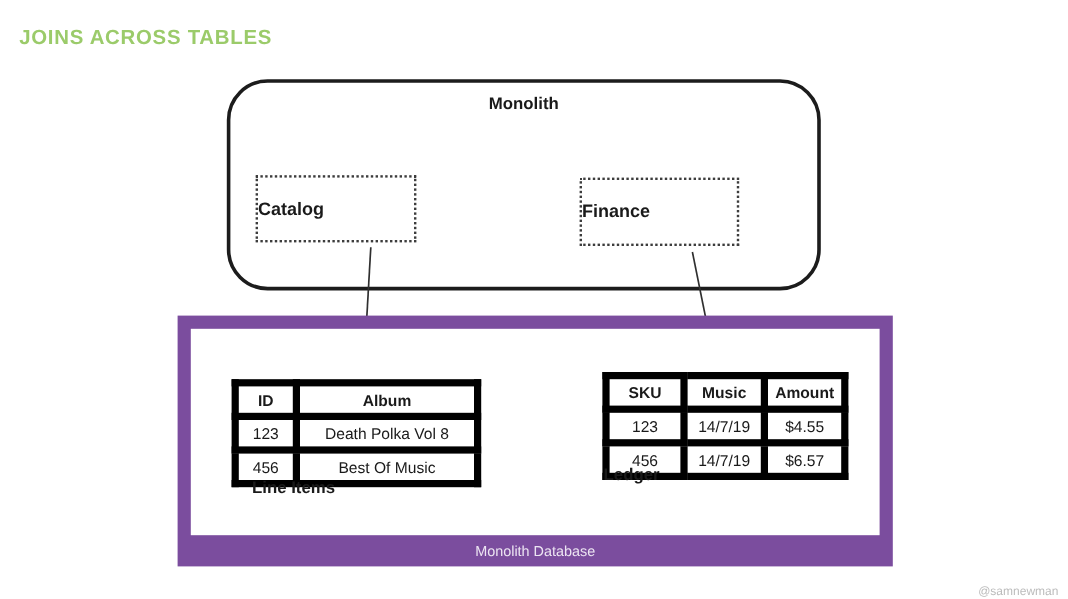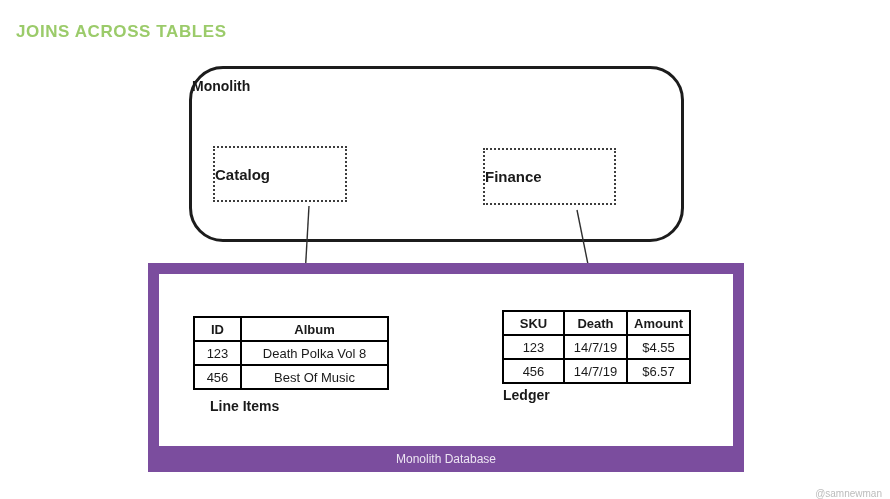--- a/index.html
+++ b/index.html
@@ -30,21 +30,21 @@
     border: 3px solid var(--line_dark, #1c1c1c);
     border-radius: 34px;
     box-sizing: border-box;
     background: #fff;
   }
   .monolith-label {
     position: absolute;
     top: 9px;
     left: 0;
     width: 100%;
-    text-align: left;
+    text-align: center;
     font-size: 14px;
     font-weight: bold;
   }
   .module-box {
     position: absolute;
     border: 2px dotted #3d3d3d;
     box-sizing: border-box;
     display: flex;
     align-items: center;
     font-size: 15px;
@@ -92,21 +92,21 @@
     color: #ece4f2;
   }
 
   table.data-table {
     position: absolute;
     border-collapse: collapse;
     font-size: 13px;
     background: #fff;
   }
   table.data-table th, table.data-table td {
-    border: 2px solid #000000;
+    border: 6px solid #000000;
     text-align: center;
     padding: 0 6px;
     height: 22px;
   }
   table.data-table th { font-weight: bold; }
   .table-line-items { left: 193px; top: 316px; }
   .table-ledger     { left: 502px; top: 310px; }
   .col-id { width: 33px; }
   .col-album { width: 133px; }
   .col-sku { width: 47px; }
@@ -178,21 +178,21 @@
         <td>Best Of Music</td>
       </tr>
     </tbody>
   </table>
   <div class="table-caption caption-line-items">Line Items</div>
 
   <table class="data-table table-ledger">
     <thead>
       <tr>
         <th class="col-sku">SKU</th>
-        <th class="col-date">Death</th>
+        <th class="col-date">Music</th>
         <th class="col-amount">Amount</th>
       </tr>
     </thead>
     <tbody>
       <tr>
         <td>123</td>
         <td>14/7/19</td>
         <td>$4.55</td>
       </tr>
       <tr>

